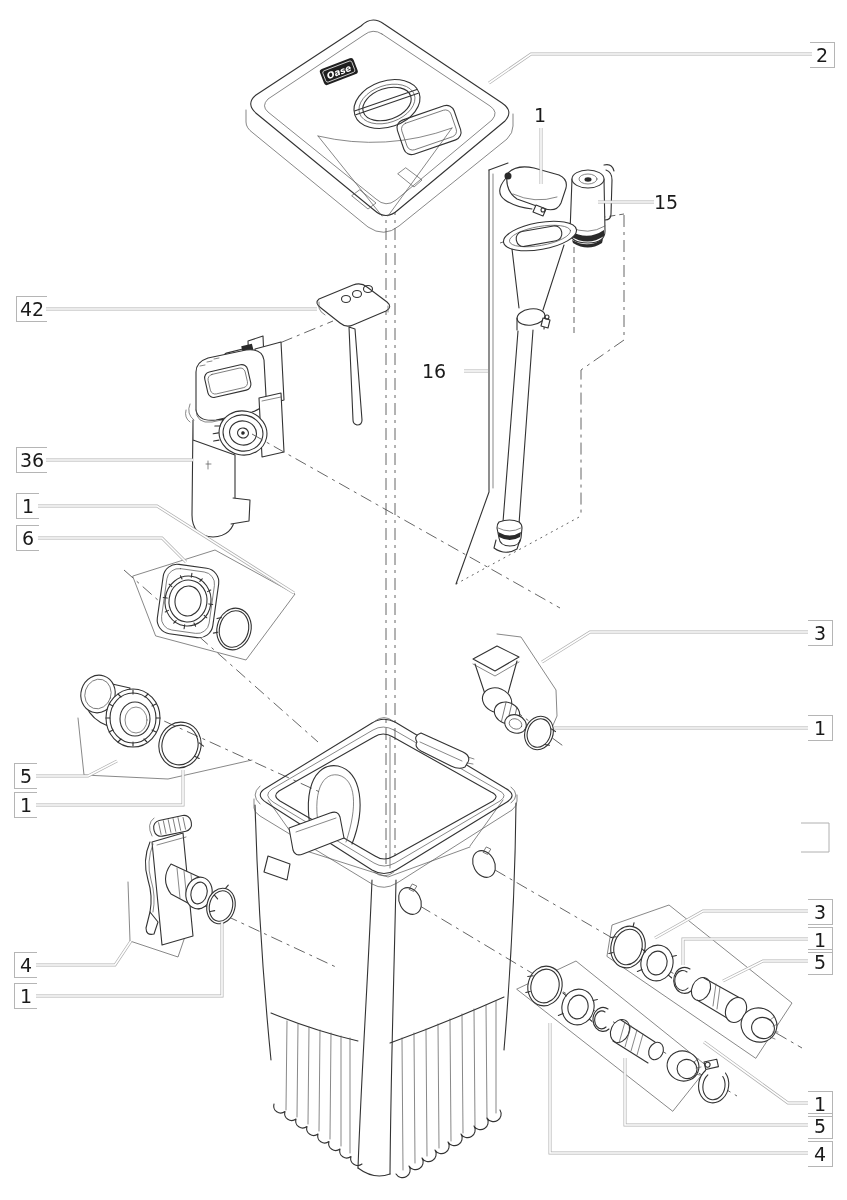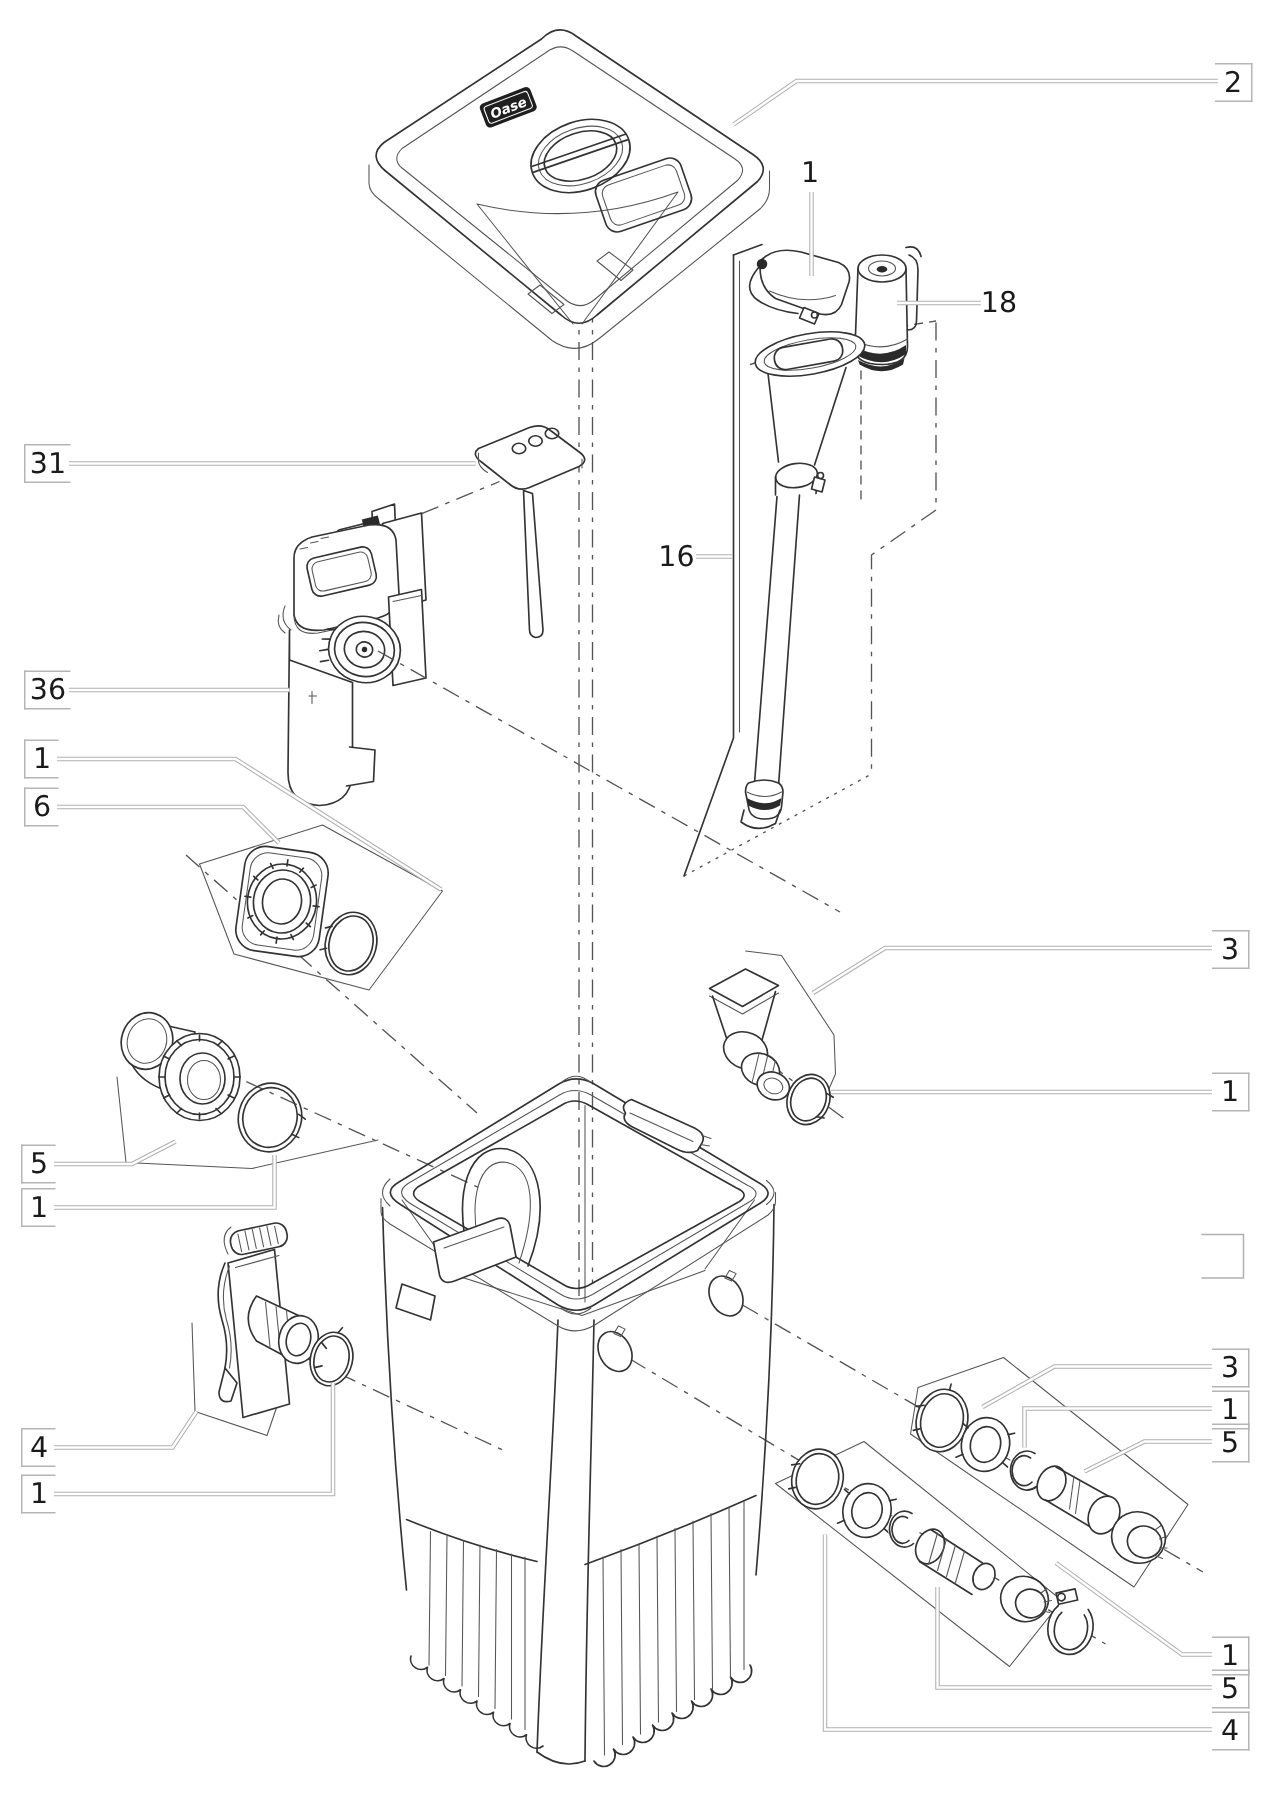--- a/index.html
+++ b/index.html
@@ -421,23 +421,23 @@
         <use href="#L17" class="lc"></use>
     <use href="#L18" class="lw"></use>
         <use href="#L18" class="lc"></use>
     <use href="#L19" class="lw"></use>
         <use href="#L19" class="lc"></use>
   </g>
 </svg>
 
 <div class="callout plain" style="left:531px;top:103px;width:18px">1</div>
 <div class="callout R" style="left:810px;top:42px">2</div>
-<div class="callout plain" style="left:652px;top:190px;width:28px">18</div>
-<div class="callout L" style="left:16px;top:296px;width:30px">31</div>
-<div class="callout plain" style="left:437px;top:359px;width:28px">16</div>
+<div class="callout plain" style="left:652px;top:190px;width:28px">15</div>
+<div class="callout L" style="left:16px;top:296px;width:30px">42</div>
+<div class="callout plain" style="left:420px;top:359px;width:28px">16</div>
 <div class="callout L" style="left:16px;top:447px;width:30px">36</div>
 <div class="callout L" style="left:16px;top:493px;width:22px">1</div>
 <div class="callout L" style="left:16px;top:525px;width:22px">6</div>
 <div class="callout L" style="left:14px;top:763px;width:22px">5</div>
 <div class="callout L" style="left:14px;top:792px;width:22px">1</div>
 <div class="callout R" style="left:808px;top:620px">3</div>
 <div class="callout R" style="left:808px;top:715px">1</div>
 <div class="callout L" style="left:14px;top:952px;width:22px">4</div>
 <div class="callout L" style="left:14px;top:983px;width:22px">1</div>
 <div class="callout R" style="left:808px;top:899px">3</div>

